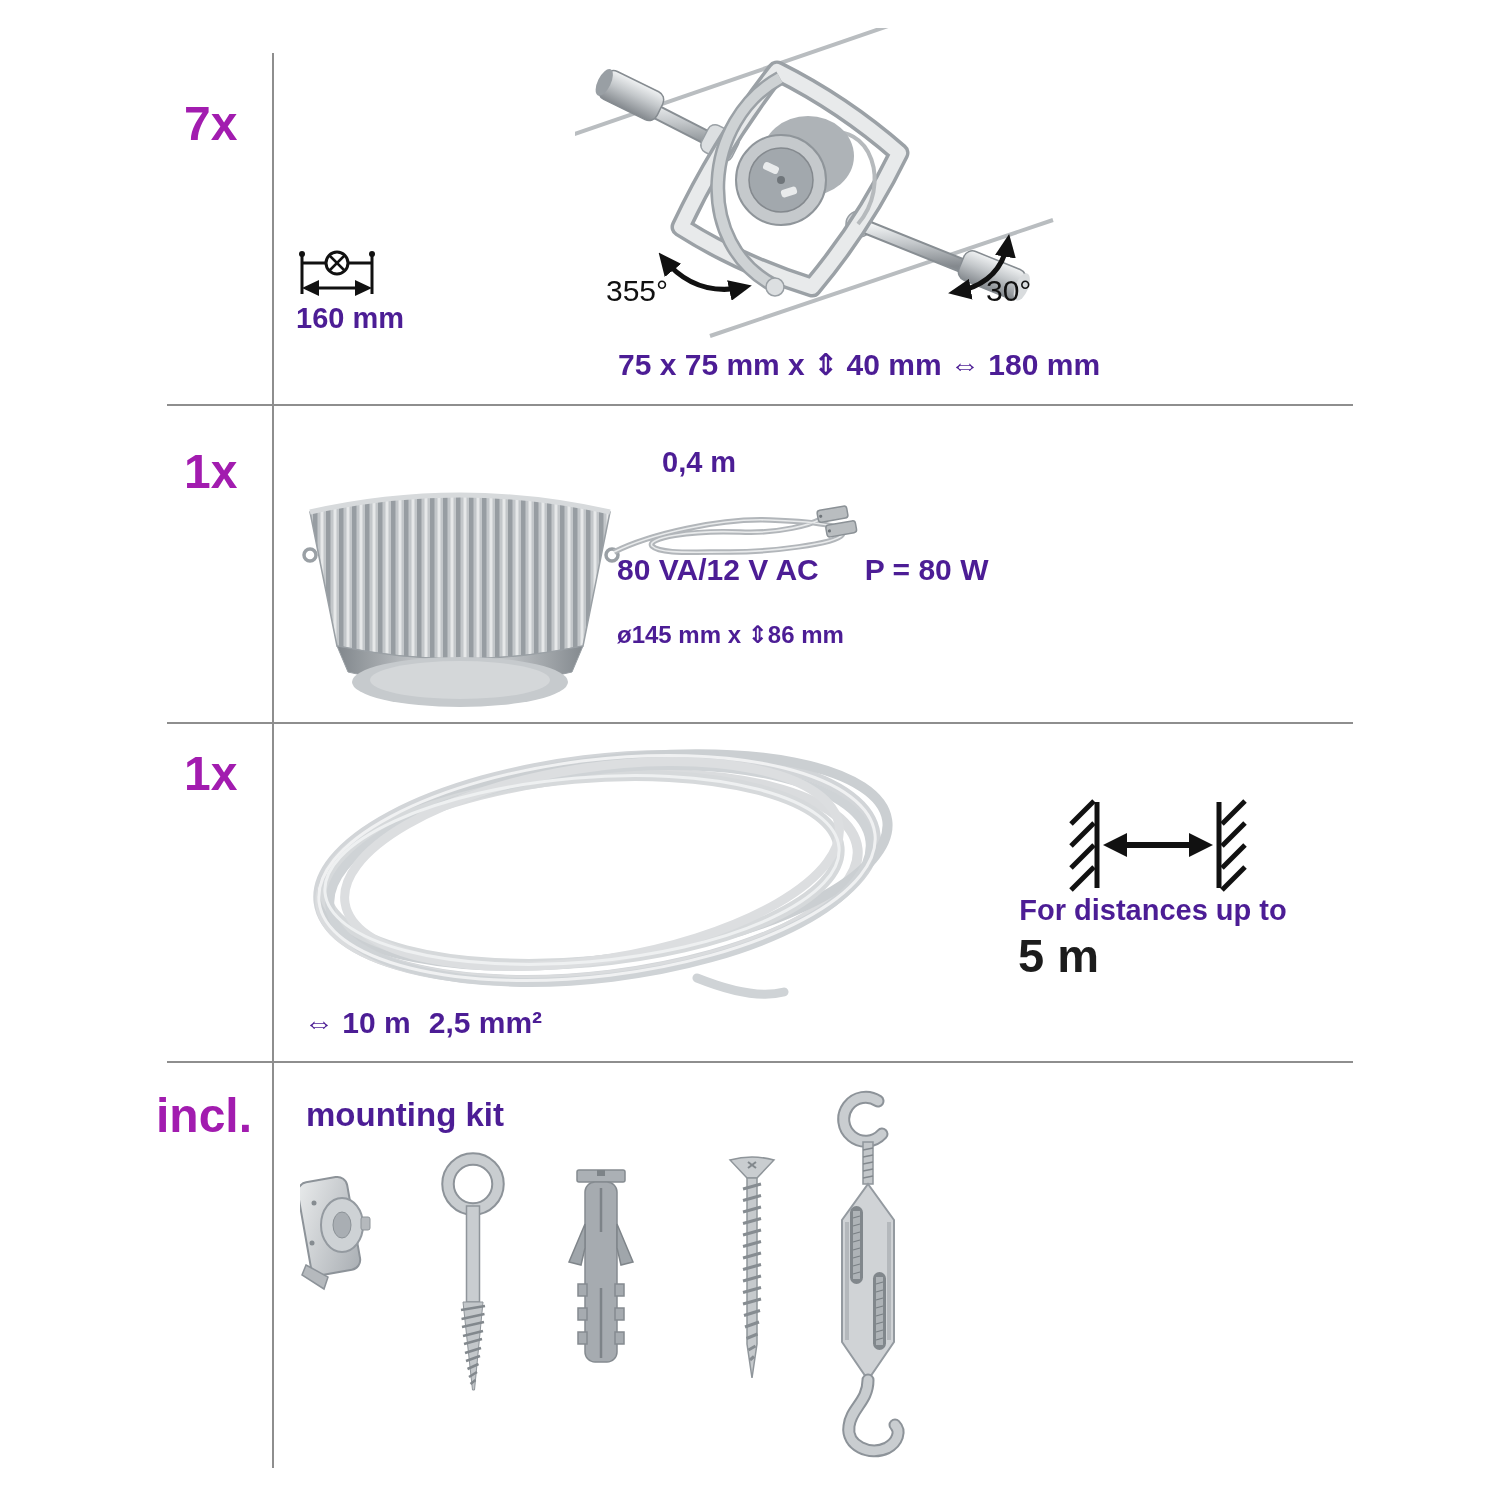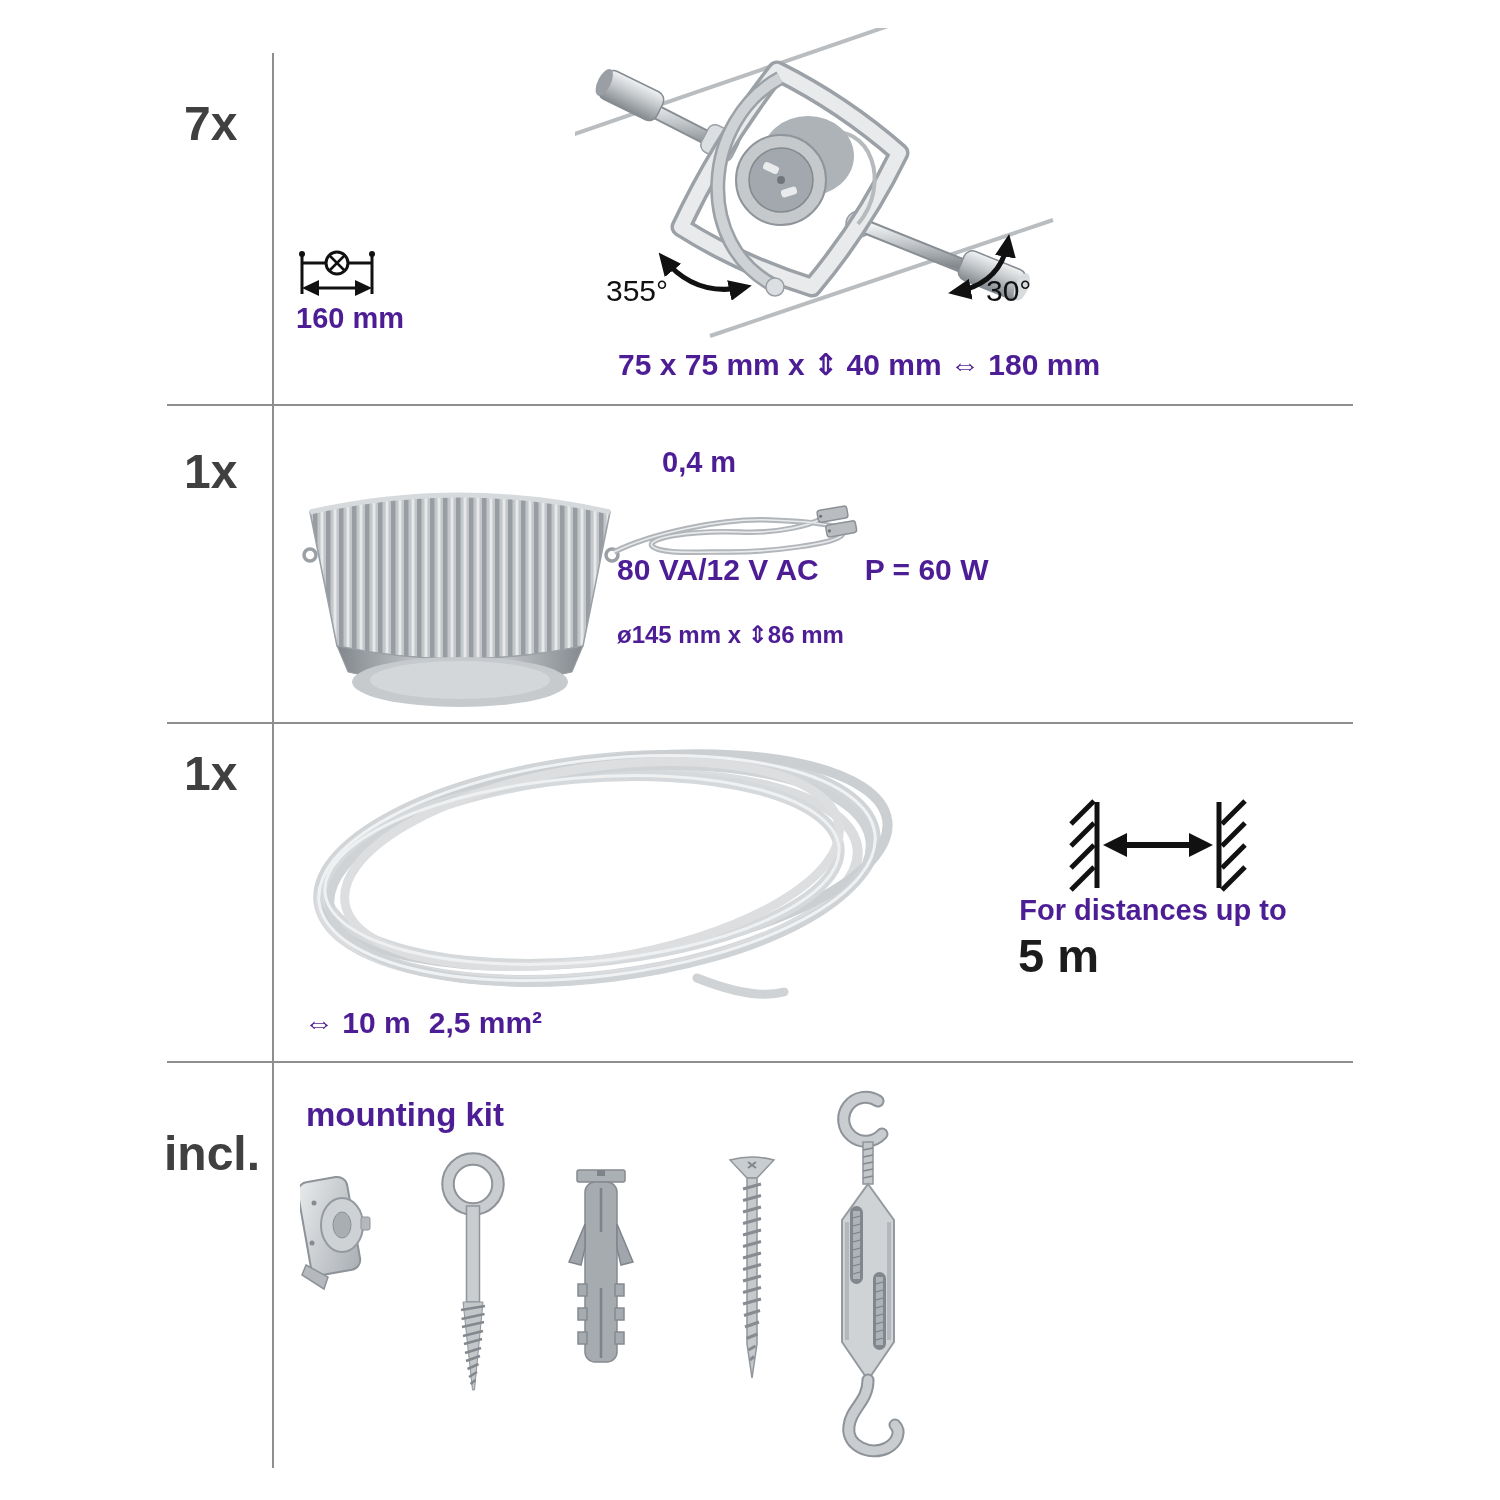--- a/index.html
+++ b/index.html
@@ -4,29 +4,29 @@
 <style>
   html,body { margin:0; padding:0; background:#ffffff; }
   .canvas {
     position:relative; width:1500px; height:1500px; background:#ffffff;
     font-family:"Liberation Sans","DejaVu Sans",sans-serif; color:#1c1c1c; overflow:hidden;
   }
   .divider-v { position:absolute; left:272px; top:53px; width:2px; height:1415px; background:#8e8e8e; }
   .divider-h { position:absolute; left:167px; width:1186px; height:2px; background:#8e8e8e; }
   #div-h1 { top:404px; } #div-h2 { top:722px; } #div-h3 { top:1061px; }
 
-  .qty { position:absolute; font-size:48px; font-weight:700; color:#404040; }
+  .qty { position:absolute; font-size:48px; font-weight:700; color:#a21caf; }
   .spec { position:absolute; font-weight:700; font-size:29px; color:#4c1d95; white-space:nowrap; }
   .angle { position:absolute; font-weight:400; font-size:30px; color:#111; white-space:nowrap; }
   .abs { position:absolute; }
 
   #qty-spot  { left:184px; top:96px; }
   #qty-trafo { left:184px; top:444px; }
   #qty-cable { left:184px; top:746px; }
-  #qty-incl  { left:164px; top:1088px;margin-top:38px; }
+  #qty-incl  { left:156px; top:1088px; }
 
   #spacing-icon   { left:296px; top:248px; }
   #spacing-label  { left:296px; top:302px; }
   #spot-illu      { left:575px; top:28px; }
   #rot-label      { left:606px; top:274px; }
   #tilt-label     { left:986px; top:274px; }
   #spot-dims      { left:618px; top:347px; font-size:30px; }
 
   #trafo-illu     { left:300px; top:460px; }
   #trafo-cable-label { left:662px; top:446px; }
@@ -163,21 +163,21 @@
 
       <path d="M10,52 Q160,18 310,52 L283,186 Q160,212 37,186 Z" fill="url(#tr-ribs)" stroke="#9aa0a5" stroke-width="1.5"></path>
       <path d="M10,52 Q160,18 310,52" fill="none" stroke="#d7dadc" stroke-width="5"></path>
       <path d="M37,186 Q160,212 283,186 L272,212 Q160,240 48,212 Z" fill="url(#tr-band)" stroke="#9aa0a5" stroke-width="1"></path>
       <ellipse cx="160" cy="222" rx="108" ry="25" fill="#c6cacd"></ellipse>
       <ellipse cx="160" cy="220" rx="90" ry="19" fill="#d4d7d9"></ellipse>
     </svg>
 
     <div class="spec" id="trafo-cable-label">0,4 m</div>
     <div class="spec" id="trafo-rating">
-      <span>80 VA/12 V AC</span><span class="gap"></span><span>P = 60 W</span>
+      <span>80 VA/12 V AC</span><span class="gap"></span><span>P = 80 W</span>
     </div>
     <div class="spec" id="trafo-dims">ø145 mm x ⇕86 mm</div>
   </div>
 
   <div>
     <div class="qty" id="qty-cable">1x</div>
 
     <svg class="abs" id="cable-illu" width="620" height="280" viewBox="0 0 620 280">
       <g fill="none" stroke-linecap="round">
         <ellipse cx="305" cy="128" rx="280" ry="108" transform="rotate(-7 305 128)" stroke="#d2d5d8" stroke-width="11"></ellipse>

